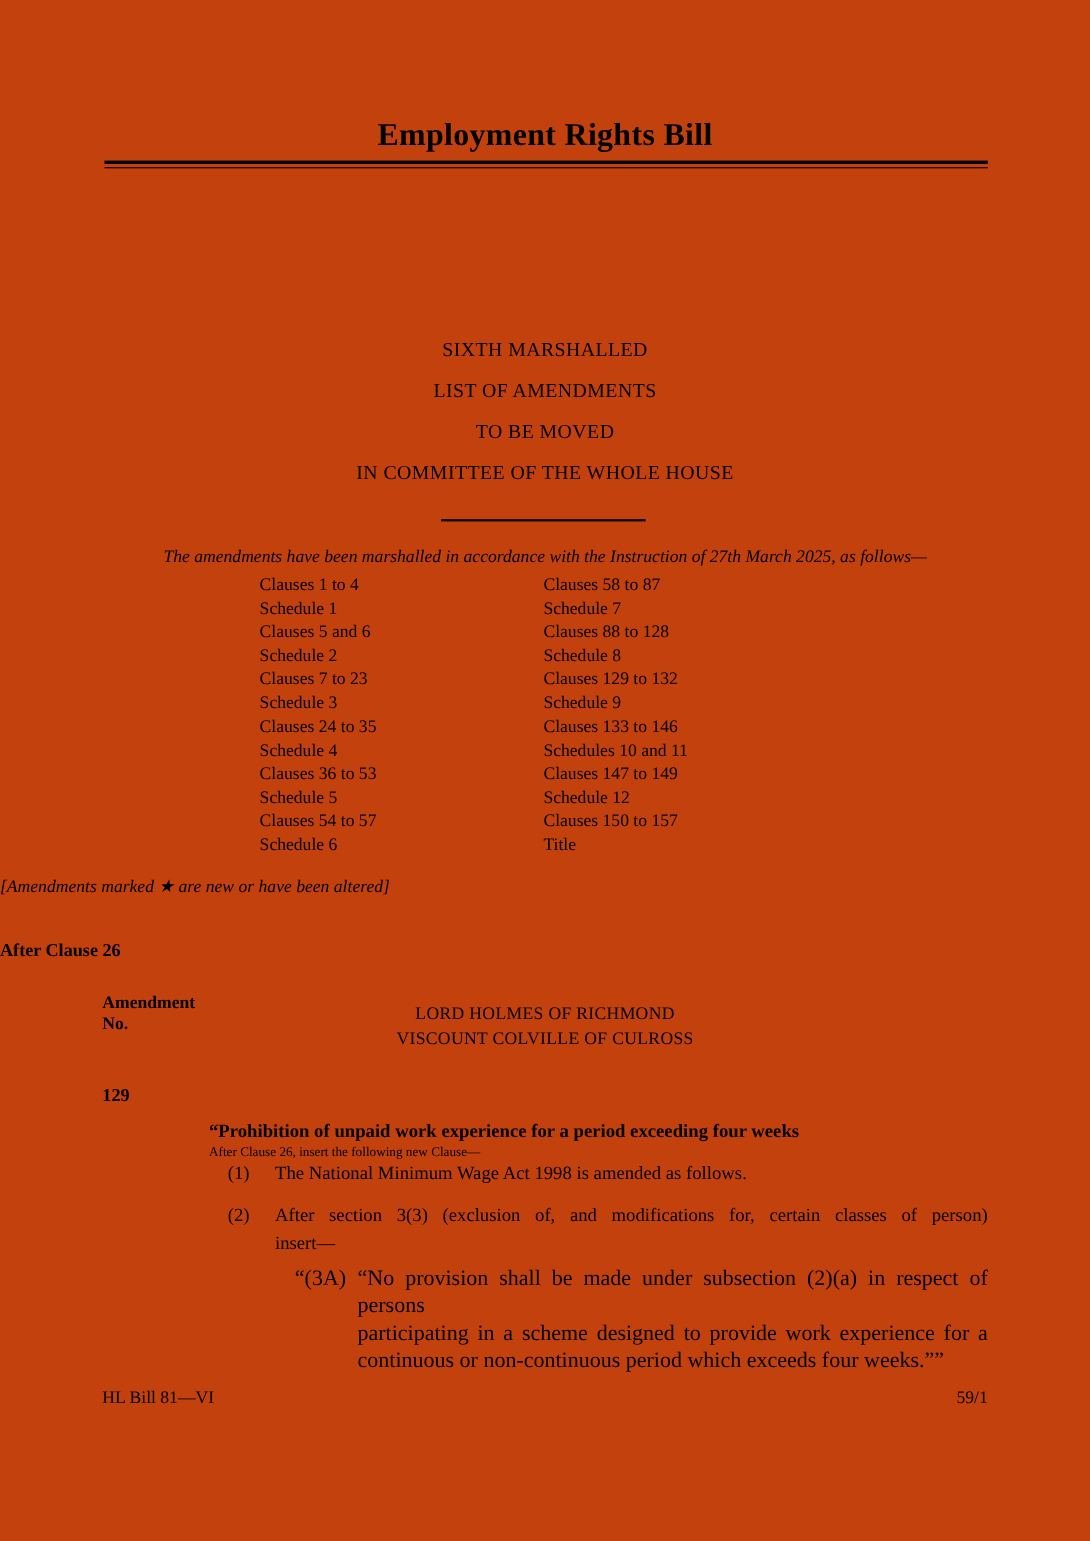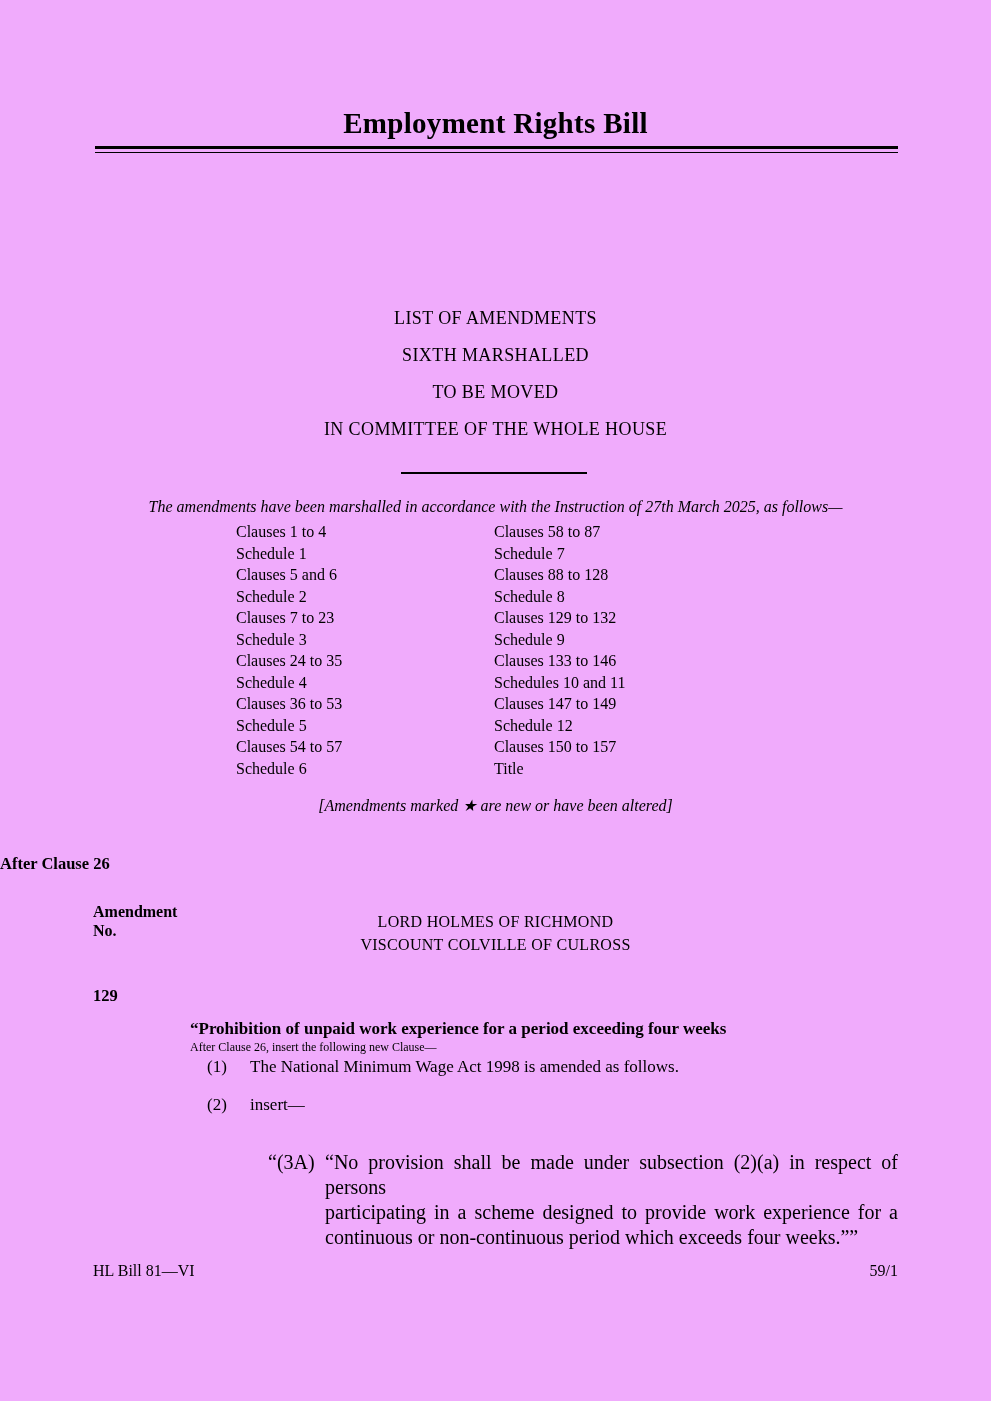--- a/index.html
+++ b/index.html
@@ -4,21 +4,21 @@
 <style>
   html, body {
     margin: 0;
     padding: 0;
     background: #ffffff;
   }
   .page {
     position: relative;
     width: 991px;
     height: 1401px;
-    background: #f0abfc;
+    background: #c2410c;
     color: #000000;
     font-family: "Liberation Serif", serif;
     overflow: hidden;
   }
 
   .bill-title {
     position: absolute;
     top: 107px;
     left: 0;
     width: 100%;
@@ -74,21 +74,20 @@
     line-height: 21.5px;
   }
   .col-left  { left: 236px; }
   .col-right { left: 494px; }
 
   .star-note {
     position: absolute;
     top: 796px;
     left: 0;
     width: 100%;
-    text-align: center;
     font-style: italic;
     font-size: 16px;
   }
 
   .amendment-no-label {
     position: absolute;
     top: 902px;
     left: 93px;
     font-weight: bold;
     font-size: 16px;
@@ -191,22 +190,22 @@
 </style>
 </head>
 <body>
 
 <div class="page">
 
   <div class="bill-title">Employment Rights Bill</div>
   <div class="double-rule"></div>
 
   <div class="heading-block">
+    <div class="hline">SIXTH MARSHALLED</div>
     <div class="hline">LIST OF AMENDMENTS</div>
-    <div class="hline">SIXTH MARSHALLED</div>
     <div class="hline">TO BE MOVED</div>
     <div class="hline">IN COMMITTEE OF THE WHOLE HOUSE</div>
   </div>
 
   <div class="short-rule"></div>
 
   <div class="intro">The amendments have been marshalled in accordance with the Instruction of 27th March 2025, as follows—</div>
 
   <div class="col col-left">
     <div>Clauses 1 to 4</div>
@@ -258,20 +257,21 @@
   <div class="new-clause-title">“Prohibition of unpaid work experience for a period exceeding four weeks</div>
 
   <div class="subsection sub1">
     <span class="num">(1)</span>
     <div class="text">The National Minimum Wage Act 1998 is amended as follows.</div>
   </div>
 
   <div class="subsection sub2">
     <span class="num">(2)</span>
     <div class="text">
+      <div class="just">After section 3(3) (exclusion of, and modifications for, certain classes of person)</div>
       <div>insert—</div>
     </div>
   </div>
 
   <div class="inserted">
     <span class="num">“(3A)</span>
     <div class="text">
       <div class="just">“No provision shall be made under subsection (2)(a) in respect of persons</div>
       <div class="just">participating in a scheme designed to provide work experience for a</div>
       <div>continuous or non-continuous period which exceeds four weeks.””</div>

